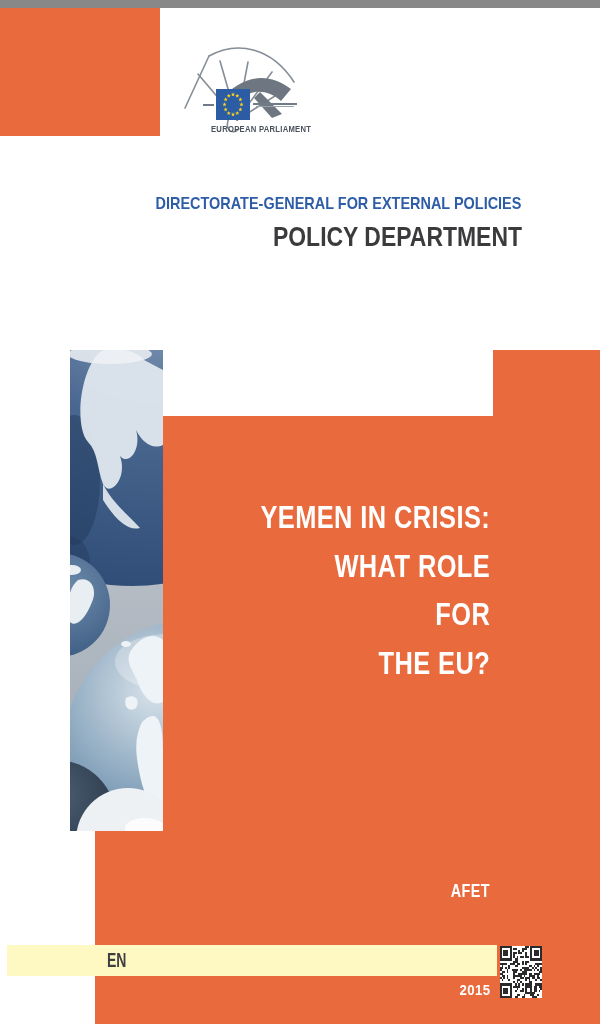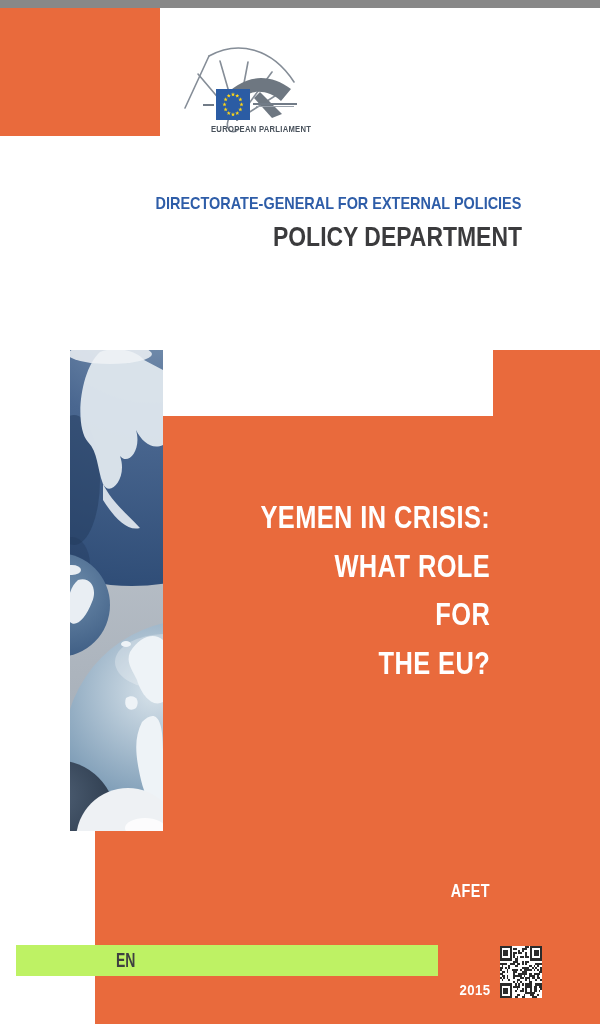--- a/index.html
+++ b/index.html
@@ -43,21 +43,21 @@
     color:#ffffff;font-weight:bold;font-size:31px;line-height:48.7px;
     transform:scaleX(.82);transform-origin:100% 0;white-space:nowrap;
     letter-spacing:.5px;
   }
   .afet{
     position:absolute;right:110px;top:873px;
     color:#ffffff;font-weight:bold;font-size:18px;white-space:nowrap;
     transform:scaleX(.8);transform-origin:100% 50%;letter-spacing:.5px;
   }
   
-  .en-bar{position:absolute;left:16px;top:937px;width:422px;height:31px;background:#bef264;}
+  .en-bar{position:absolute;left:7px;top:937px;width:490px;height:31px;background:#fef9c3;}
   .en-label{
     position:absolute;left:100px;top:0;height:31px;line-height:31px;
     font-size:20px;font-weight:bold;color:#3F3F41;
     transform:scaleX(.7);transform-origin:0 50%;
   }
   .qr{position:absolute;left:500px;top:938px;width:42px;height:52px;}
   .year{
     position:absolute;right:110px;top:973px;
     color:#ffffff;font-weight:bold;font-size:15.5px;white-space:nowrap;
     transform:scaleX(.85);transform-origin:100% 50%;letter-spacing:.5px;

